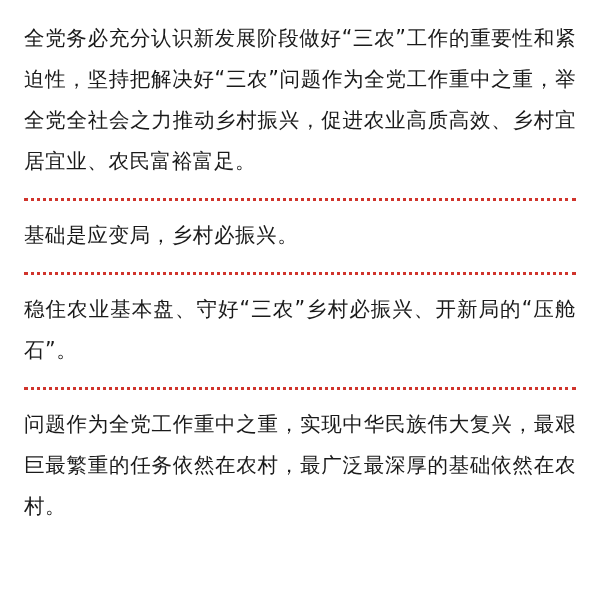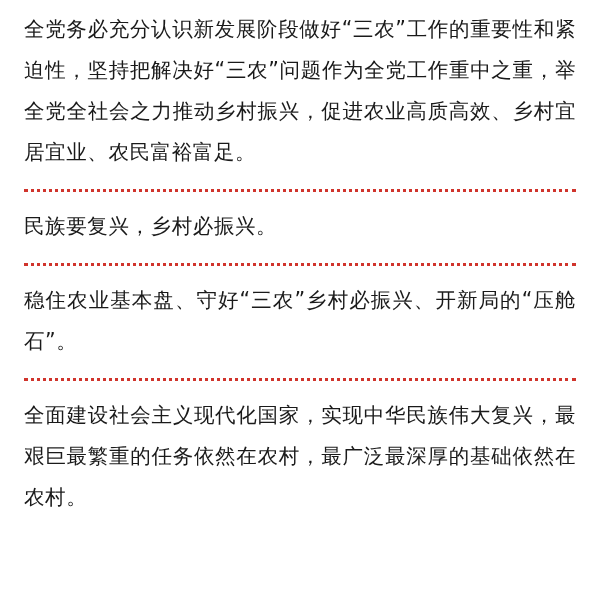--- a/index.html
+++ b/index.html
@@ -11,21 +11,21 @@
     height: 614px;
     background: #ffffff;
     font-family: "DejaVu Sans", "Liberation Sans", sans-serif;
     overflow: hidden;
   }
   .page {
     position: relative;
     width: 600px;
     height: 560px;
     box-sizing: border-box;
-    padding: 3px 24px;
+    padding: 12px 24px;
     background: #ffffff;
   }
   .block {
     padding: 14px 0 16px 0;
   }
   .block:first-child {
     padding-top: 6px;
   }
   .para {
     font-size: 20.5px;
@@ -57,32 +57,32 @@
 
   <div class="block">
     <p class="para">全党务必充分认识新发展阶段做好“三农”工作的重要性和紧迫性，坚持把解决好“三农”问题作为全党工作重中之重，举全党全社会之力推动乡村振兴，促进农业高质高效、乡村宜居宜业、农民富裕富足。</p>
   </div>
 
   <div class="divider-wrap">
     <hr class="divider">
   </div>
 
   <div class="block">
-    <p class="para">民族要复兴，乡村必振兴。</p>
+    <p class="para">基础是应变局，乡村必振兴。</p>
   </div>
 
   <div class="divider-wrap">
     <hr class="divider">
   </div>
 
   <div class="block">
     <p class="para">稳住农业基本盘、守好“三农”乡村必振兴、开新局的“压舱石”。</p>
   </div>
 
   <div class="divider-wrap">
     <hr class="divider">
   </div>
 
   <div class="block">
-    <p class="para">全面建设社会主义现代化国家，实现中华民族伟大复兴，最艰巨最繁重的任务依然在农村，最广泛最深厚的基础依然在农村。</p>
+    <p class="para">问题作为全党工作重中之重，实现中华民族伟大复兴，最艰巨最繁重的任务依然在农村，最广泛最深厚的基础依然在农村。</p>
   </div>
 
 </div>
 
 </body></html>

